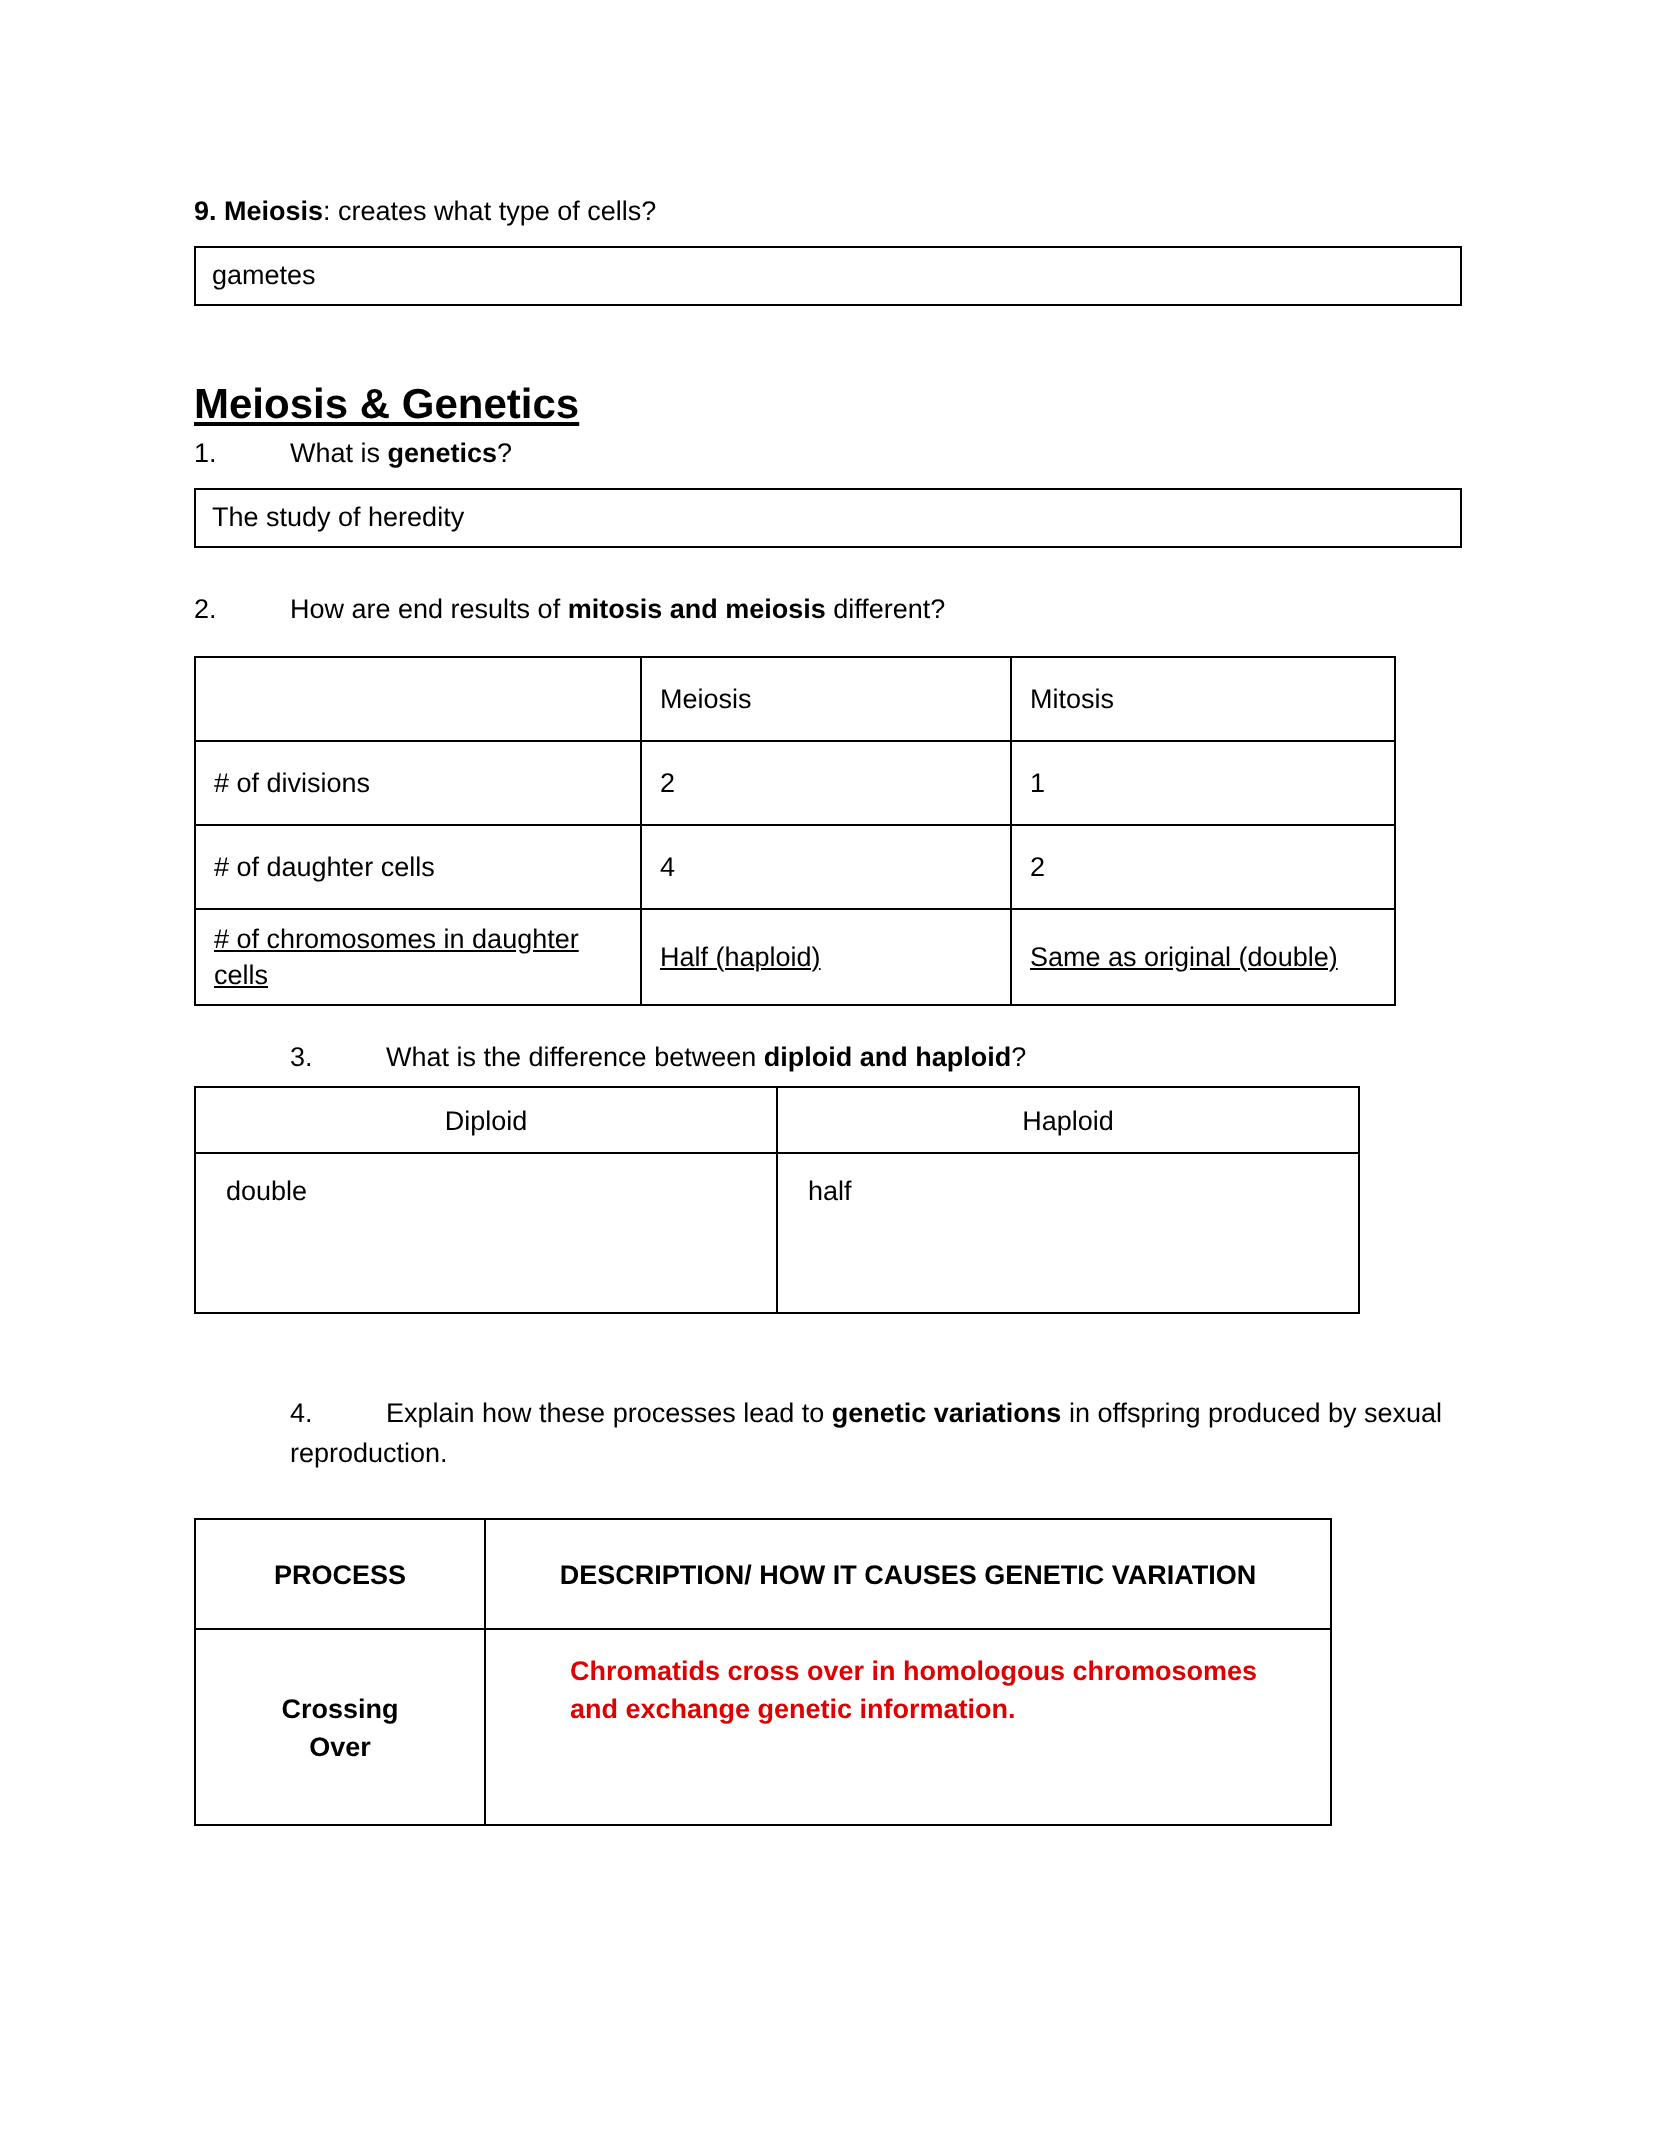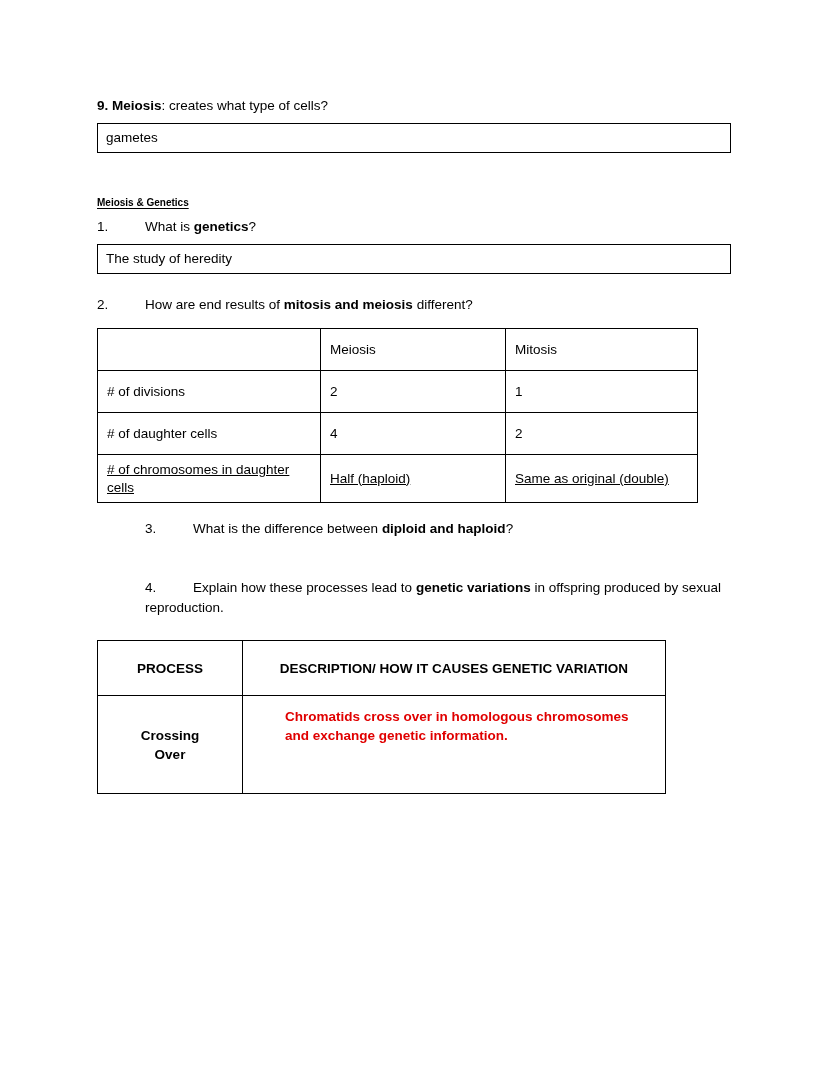--- a/index.html
+++ b/index.html
@@ -23,21 +23,21 @@
     width: 634px;
     min-height: 30px;
     border: 1.5px solid #000;
     padding: 5px 8px;
     margin-top: 8px;
     line-height: 18px;
   }
 
   .section-title {
     margin-top: 40px;
-    font-size: 10px;
+    font-size: 21px;
     font-weight: bold;
     text-decoration: underline;
     text-underline-offset: 2px;
     line-height: 20px;
   }
 
   .mt-q1 { margin-top: 5px; }
   .mt-q2 { margin-top: 22px; }
   .mt-q3 { margin-top: 17px; }
   .mt-q4 { margin-top: 40px; line-height: 20px; }
@@ -128,20 +128,36 @@
       <tr class="r-three">
         <td># of chromosomes in daughter cells</td>
         <td>Half (haploid)</td>
         <td>Same as original (double)</td>
       </tr>
     </tbody>
   </table>
 
   <p class="q-line mt-q3 indent"><span class="num">3.</span><span>What is the difference between </span><span class="b">diploid and haploid</span><span>?</span></p>
 
+  <table class="tbl-dh">
+    <colgroup>
+        <col style="width:291px">
+        <col style="width:291px">
+      </colgroup>
+    <tbody>
+      <tr class="r-head">
+        <td>Diploid</td>
+        <td>Haploid</td>
+      </tr>
+      <tr class="r-body">
+        <td>double</td>
+        <td>half</td>
+      </tr>
+    </tbody>
+  </table>
 
   <p class="q-line mt-q4 indent"><span class="num">4.</span><span>Explain how these processes lead to </span><span class="b">genetic variations</span><span> in offspring produced by sexual reproduction.</span></p>
 
   <table class="tbl-process">
     <colgroup>
         <col style="width:145px">
         <col style="width:423px">
       </colgroup>
     <tbody>
       <tr class="r-head">

